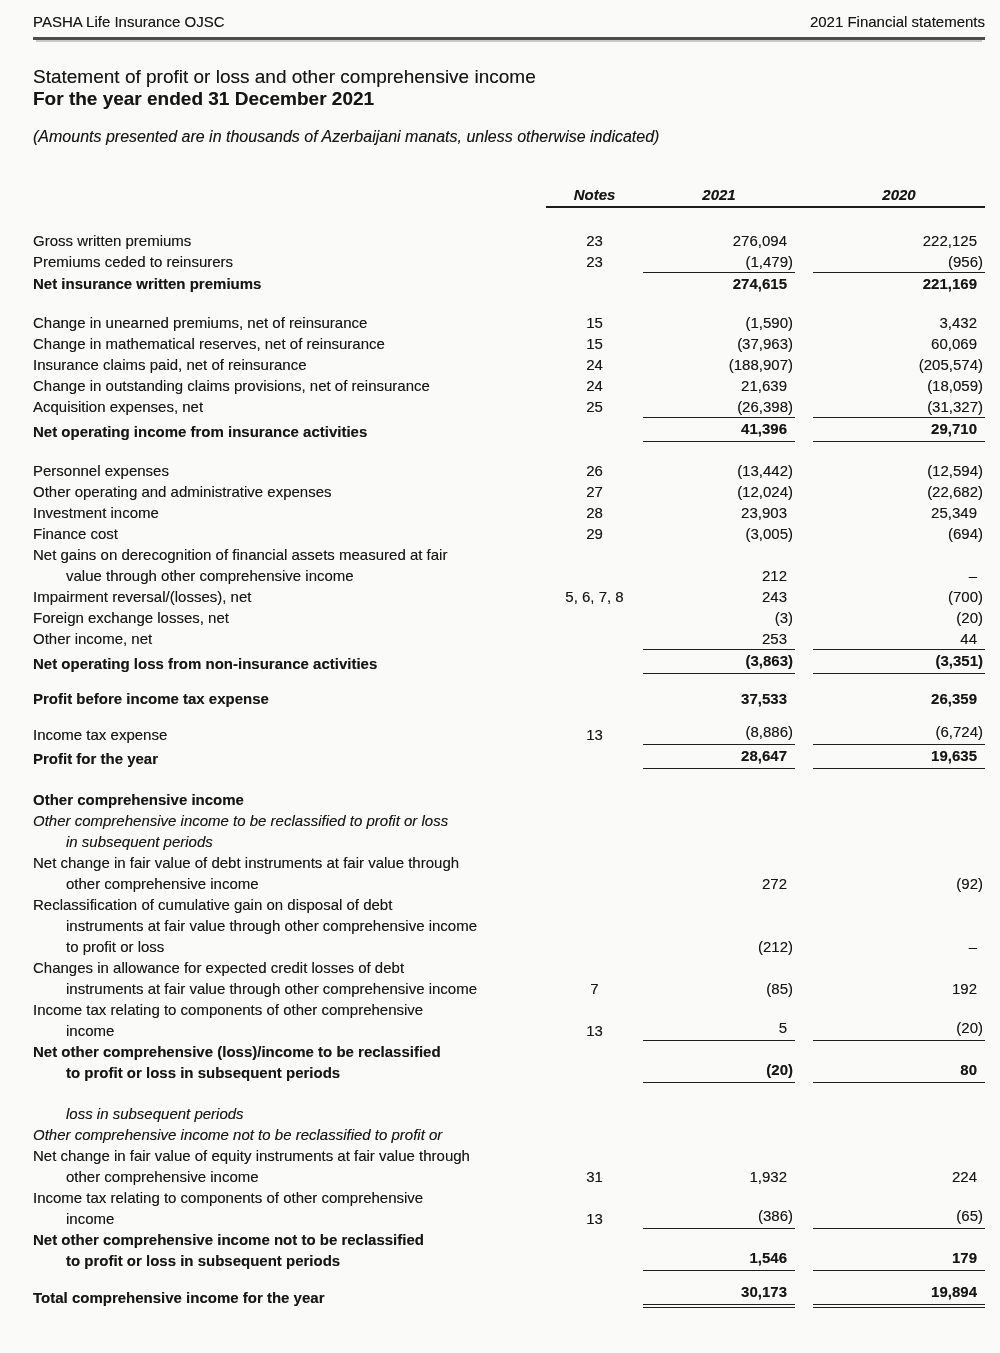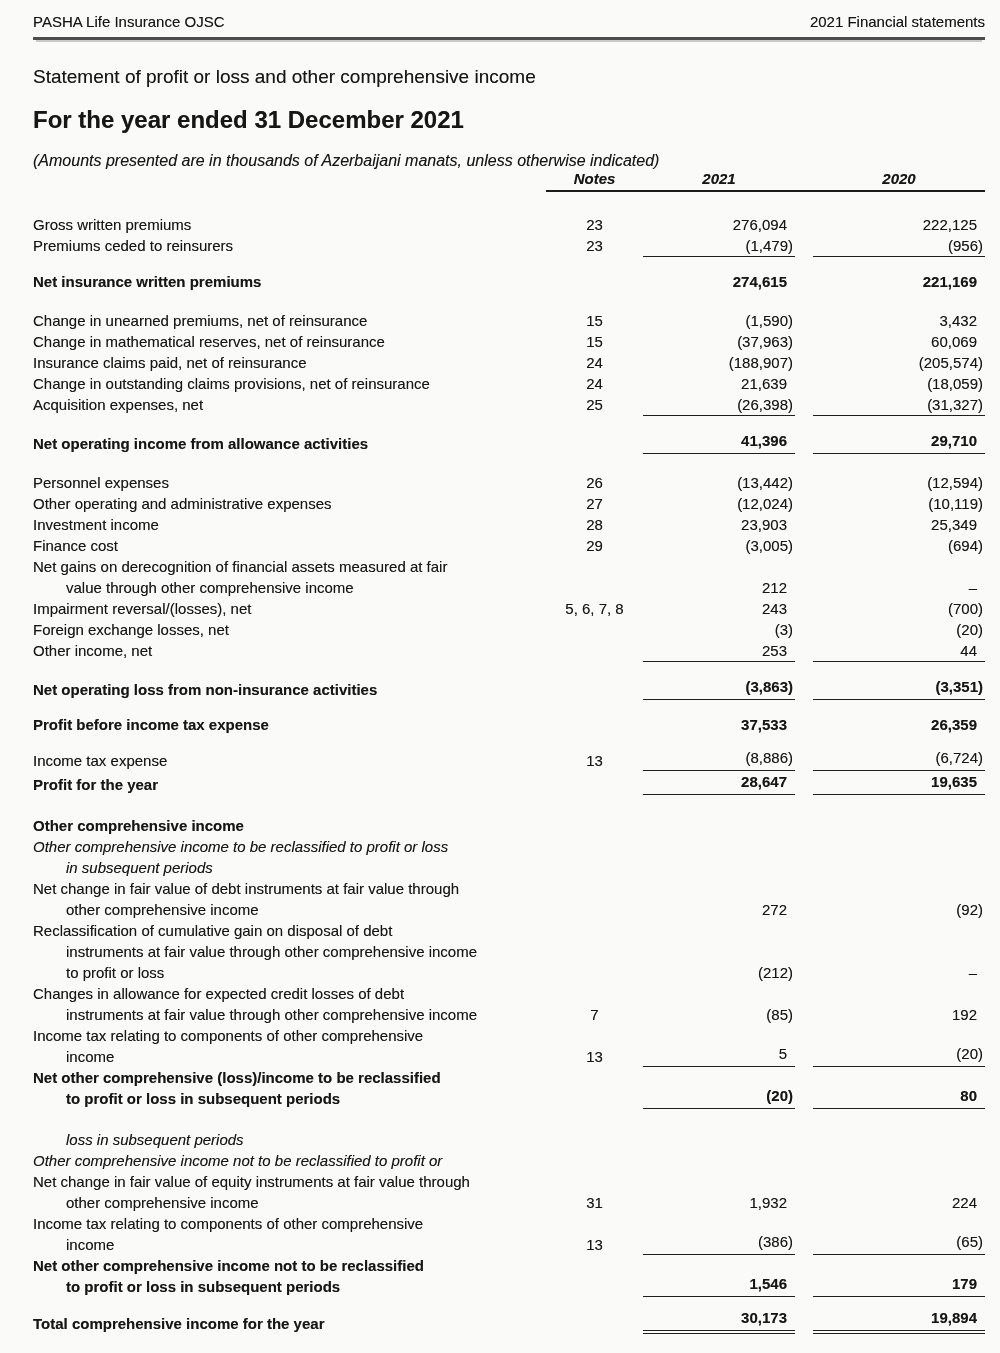--- a/index.html
+++ b/index.html
@@ -15,25 +15,25 @@
   
   .doc-header{
     display:flex;justify-content:space-between;align-items:flex-start;
     font-size:15px;line-height:20px;
     padding-bottom:5px;
     border-bottom:3px solid #4d4d4d;
     box-shadow:0 5px 0 -3px #c9c9c7;
   }
 
   .title{font-size:19px;font-weight:normal;margin-top:26px;}
-  .subtitle{font-size:24px;font-weight:bold;margin-top:18px;}
+  .subtitle{font-size:19px;font-weight:bold;}
   .amounts-note{font-size:16px;font-style:italic;margin-top:18px;}
 
   
-  .tbl{font-size:15px;}
+  .tbl{margin-top:40px;font-size:15px;}
   .thead{
     display:grid;
     grid-template-columns:513px 97px 152px 18px 172px;
     align-items:end;
   }
   .thead .hcell{
     font-weight:bold;font-style:italic;text-align:center;
     padding-bottom:3px;
   }
   .head-rule{
@@ -51,21 +51,21 @@
   }
   .c-label .lline{white-space:nowrap;}
   .c-label .cont{padding-left:33px;}
   .c-note{text-align:center;}
   .c-val{text-align:right;padding-right:2px;}
   .c-val.np{padding-right:8px;}
 
   .trow.bold .c-label,.trow.bold .c-val{font-weight:bold;}
   .trow.italic .c-label{font-style:italic;}
 
-  .rt{border-top:1.5px solid #1f1f1f;padding-top:14px;}
+  .rt{border-top:1.5px solid #1f1f1f;padding-top:0;}
   .rb{border-bottom:1.5px solid #1f1f1f;padding-bottom:2px;}
   .rbd{border-bottom:4px double #1f1f1f;padding-bottom:2px;}
 
   .spacer{width:100%;}
 </style>
 </head>
 <body>
 
 <div class="page">
 
@@ -156,21 +156,21 @@
           <div class="c-label">
             <div class="lline">Acquisition expenses, net</div>
           </div>
           <div class="c-note">25</div>
           <div class="c-val">(26,398)</div>
           <div class="c-gap"></div>
           <div class="c-val">(31,327)</div>
         </div>
         <div class="trow bold">
           <div class="c-label">
-            <div class="lline">Net operating income from allowance activities</div>
+            <div class="lline">Net operating income from insurance activities</div>
           </div>
           <div class="c-note"></div>
           <div class="c-val rt rb np">41,396</div>
           <div class="c-gap"></div>
           <div class="c-val rt rb np">29,710</div>
         </div>
         <div class="spacer" style="height: 18px;"></div>
         <div class="trow">
           <div class="c-label">
             <div class="lline">Personnel expenses</div>
@@ -180,21 +180,21 @@
           <div class="c-gap"></div>
           <div class="c-val">(12,594)</div>
         </div>
         <div class="trow">
           <div class="c-label">
             <div class="lline">Other operating and administrative expenses</div>
           </div>
           <div class="c-note">27</div>
           <div class="c-val">(12,024)</div>
           <div class="c-gap"></div>
-          <div class="c-val">(10,119)</div>
+          <div class="c-val">(22,682)</div>
         </div>
         <div class="trow">
           <div class="c-label">
             <div class="lline">Investment income</div>
           </div>
           <div class="c-note">28</div>
           <div class="c-val np">23,903</div>
           <div class="c-gap"></div>
           <div class="c-val np">25,349</div>
         </div>

